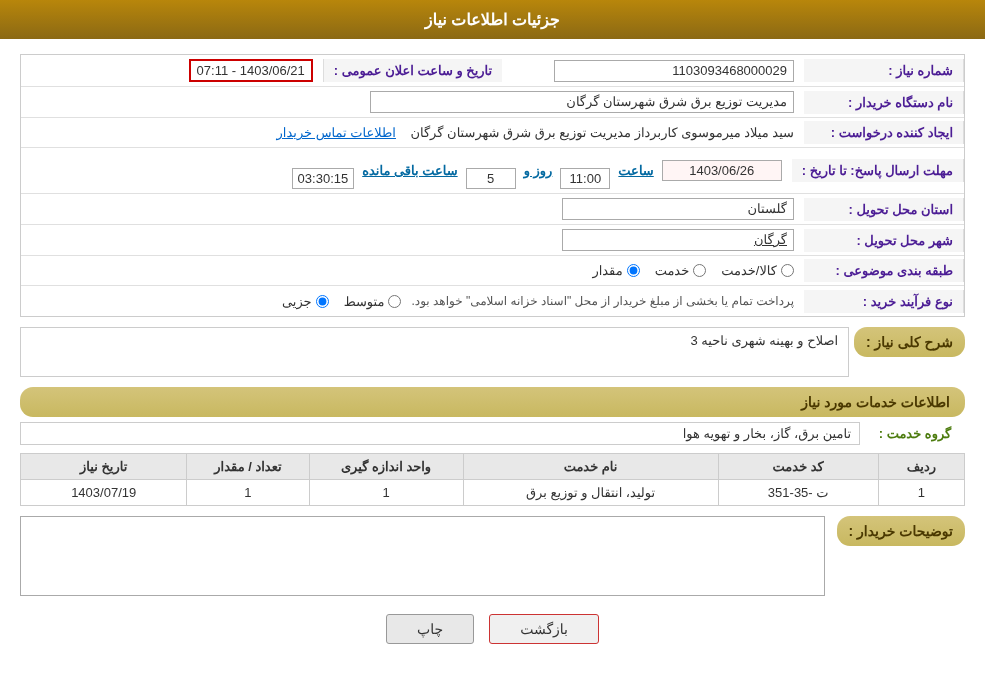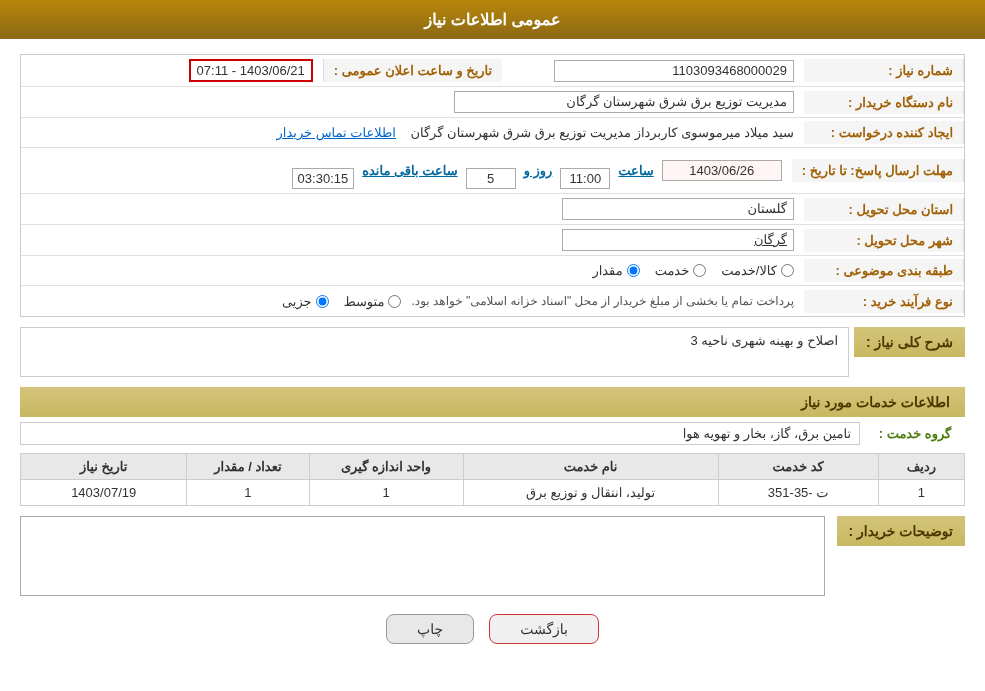--- a/index.html
+++ b/index.html
@@ -39,21 +39,21 @@
     }
     .form-row:last-child {
       border-bottom: none;
     }
     .label-cell {
       background: #f5f5f5;
       padding: 4px 10px;
       min-width: 160px;
       text-align: right;
       font-weight: bold;
-      color: #a16207;
+      color: #4c1d95;
       border-right: 1px solid #ddd;
       white-space: nowrap;
     }
     .value-cell {
       padding: 4px 10px;
       flex: 1;
       text-align: right;
     }
     .input-box {
       border: 1px solid #aaa;
@@ -106,20 +106,21 @@
       gap: 4px;
     }
     .section-title {
       background: linear-gradient(to bottom, #d4c47a, #c8b860);
       padding: 7px 15px;
       font-weight: bold;
       font-size: 14px;
       color: #4a3800;
       margin-top: 10px;
       margin-bottom: 5px;
+      border-radius: 13px;
     }
     .service-table {
       width: 100%;
       border-collapse: collapse;
       font-size: 13px;
     }
     .service-table th {
       background: #e8e8e8;
       border: 1px solid #ccc;
       padding: 5px 10px;
@@ -146,21 +147,21 @@
       display: flex;
       justify-content: center;
       gap: 15px;
       padding: 15px;
     }
     .btn {
       padding: 6px 30px;
       font-size: 14px;
       cursor: pointer;
       border: 1px solid #999;
-      border-radius: 8px;
+      border-radius: 3px;
     }
     .btn-print {
       background: #e8e8e8;
       color: #333;
     }
     .btn-back {
       background: #f0f0f0;
       color: #333;
       border-color: #cc3333;
     }
@@ -173,42 +174,42 @@
       text-align: center;
       margin-top: 16px;
     }
   </style>
 </head>
 <body>
 
 <div class="page-container">
 
   <div class="header-bar">
-    <span>عمومی اطلاعات نیاز</span>
+    <span>جزئیات اطلاعات نیاز</span>
   </div>
 
   <div class="content-area">
 
     <div class="form-section">
 
       <div class="form-row">
         <div class="label-cell">شماره نیاز :</div>
         <div class="value-cell">
           <span class="input-box input-wide">1103093468000029</span>
         </div>
         <div class="label-cell" style="border-right:none; border-left:1px solid #ddd;">تاریخ و ساعت اعلان عمومی :</div>
         <div class="value-cell">
           <span class="highlight-box">1403/06/21 - 07:11</span>
         </div>
       </div>
 
       <div class="form-row">
         <div class="label-cell">نام دستگاه خریدار :</div>
         <div class="value-cell">
-          <span class="input-box" style="width:340px;">مدیریت توزیع برق شرق شهرستان گرگان</span>
+          <span class="input-box" style="width:424px;">مدیریت توزیع برق شرق شهرستان گرگان</span>
         </div>
       </div>
 
       <div class="form-row">
         <div class="label-cell">ایجاد کننده درخواست :</div>
         <div class="value-cell">
           <span>سید میلاد میرموسوی کاربرداز مدیریت توزیع برق شرق شهرستان گرگان</span>
           &nbsp;&nbsp;
           <span class="link-text">اطلاعات تماس خریدار</span>
         </div>

